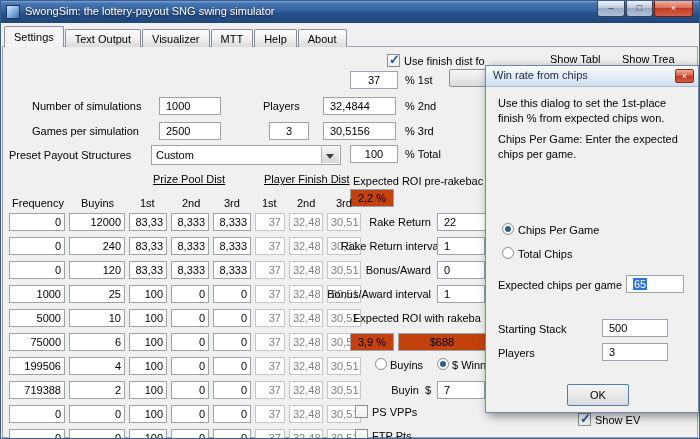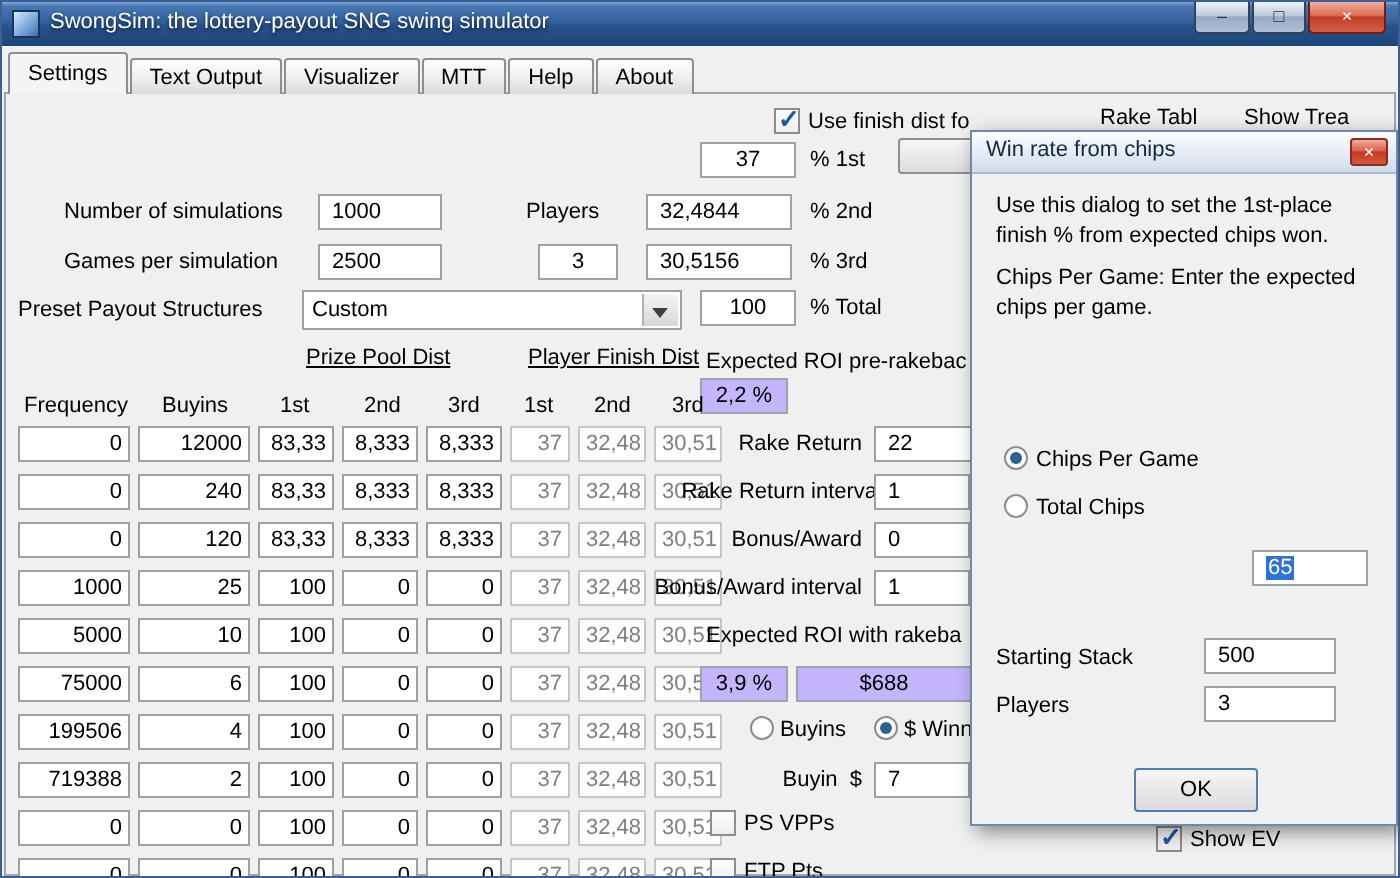--- a/index.html
+++ b/index.html
@@ -31,21 +31,21 @@
   
   .lbl { position:absolute; white-space:nowrap; color:#000; }
   .rlab { text-align:right; }
   .uline { text-decoration:underline; }
   .tb { position:absolute; box-sizing:border-box; height:18px; background:#fff;
     border:1px solid #9da2a8; padding:2px 3px 0 3px; color:#000; overflow:hidden; white-space:nowrap; }
   .num { text-align:right; }
   .ctr { text-align:center; }
   .lft { text-align:left; padding-left:6px; }
   .dis { color:#7e7e7e; border-color:#c6c6c6; }
-  .green { position:absolute; box-sizing:border-box; height:18px; background:#c4b5fd;
+  .green { position:absolute; box-sizing:border-box; height:18px; background:#c2410c;
     border:1px solid #9da2a8; text-align:center; padding-top:2px; color:#000; }
   .cb { position:absolute; width:13px; height:13px; box-sizing:border-box;
     background:linear-gradient(#fdfdfd,#eeeeee); border:1px solid #8d8d8d; }
   .cb.checked::after { content:"✓"; position:absolute; left:1px; top:-3px; font-size:13px; font-weight:bold; color:#2456a5; }
   .rd { position:absolute; width:12px; height:12px; box-sizing:border-box;
     border:1px solid #8d8d8d; border-radius:50%; background:#fff; }
   .rd.sel::after { content:""; position:absolute; left:2px; top:2px; width:6px; height:6px; border-radius:50%; background:#2d5f91; }
   .btn { position:absolute; box-sizing:border-box; background:linear-gradient(#f6f6f6,#dcdcdc);
     border:1px solid #8a8f99; border-radius:2px; text-align:center; color:#000; overflow:hidden; white-space:nowrap; }
   .combo { position:absolute; box-sizing:border-box; background:#fff; border:1px solid #9da2a8; }
@@ -80,21 +80,21 @@
   </div>
 
   <div class="tabstrip">
     <span class="tab active">Settings</span><span class="tab">Text Output</span><span class="tab">Visualizer</span><span class="tab">MTT</span><span class="tab">Help</span><span class="tab">About</span>
   </div>
 
   <div class="panel"></div>
 
   <div class="cb checked" style="left:386px;top:53px;"></div>
   <div class="lbl" style="left:403px;top:54px;">Use finish dist fo</div>
-  <div class="lbl" style="left:549px;top:52px;">Rake Tabl</div>
+  <div class="lbl" style="left:549px;top:52px;">Show Tabl</div>
   <div class="lbl" style="left:621px;top:52px;">Show Trea</div>
 
   <div class="tb ctr" style="left:349px;top:70px;width:48px;">37</div>
   <div class="lbl" style="left:404px;top:73px;">% 1st</div>
   <div class="btn" style="left:448px;top:68px;width:50px;height:18px;line-height:20px;padding-left:48px;">EV C</div>
 
   <div class="lbl" style="left:31px;top:99px;">Number of simulations</div>
   <div class="tb lft" style="left:158px;top:96px;width:62px;">1000</div>
   <div class="lbl" style="left:262px;top:99px;">Players</div>
   <div class="tb lft" style="left:322px;top:96px;width:73px;">32,4844</div>
@@ -249,20 +249,21 @@
     </div>
 
     <div class="dlg-p" style="top:30px;">Use this dialog to set the 1st-place finish % from expected chips won.</div>
     <div class="dlg-p" style="top:66px;">Chips Per Game:  Enter the expected chips per game.</div>
 
     <div class="rd sel" style="left:16px;top:157px;"></div>
     <div class="lbl" style="left:32px;top:158px;">Chips Per Game</div>
     <div class="rd" style="left:16px;top:181px;"></div>
     <div class="lbl" style="left:32px;top:182px;">Total Chips</div>
 
+    <div class="lbl" style="left:12px;top:213px;">Expected chips per game</div>
     <div class="tb lft" style="left:140px;top:209px;width:58px;"><span style="background:#2f74d4;color:#fff;padding:0 1px;">65</span></div>
 
     <div class="lbl" style="left:12px;top:257px;">Starting Stack</div>
     <div class="tb lft" style="left:116px;top:253px;width:66px;">500</div>
     <div class="lbl" style="left:12px;top:281px;">Players</div>
     <div class="tb lft" style="left:116px;top:277px;width:66px;">3</div>
 
     <div class="btn" style="left:81px;top:318px;width:62px;height:22px;line-height:20px;border-color:#4e7fae;">OK</div>
   </div>
 

